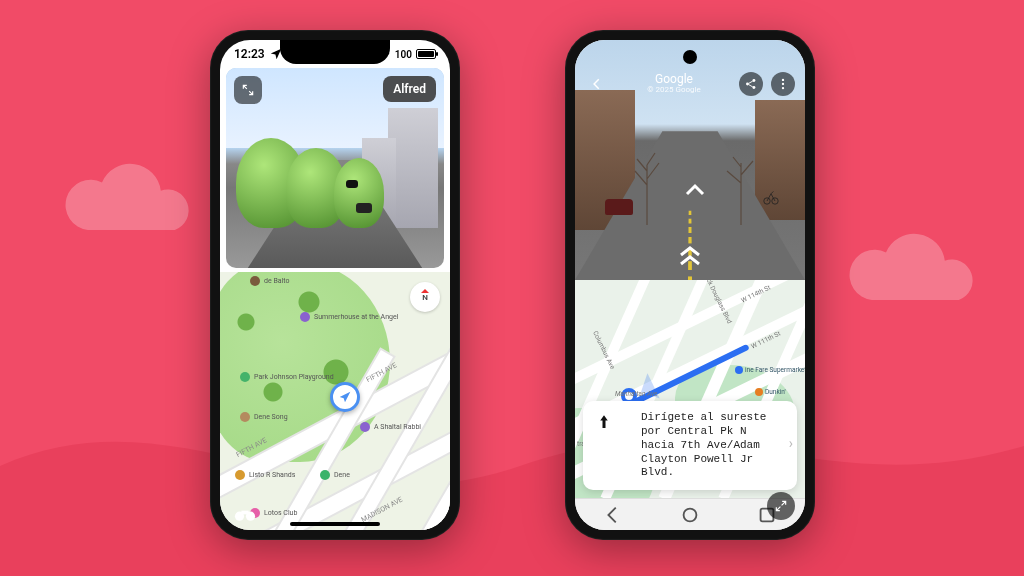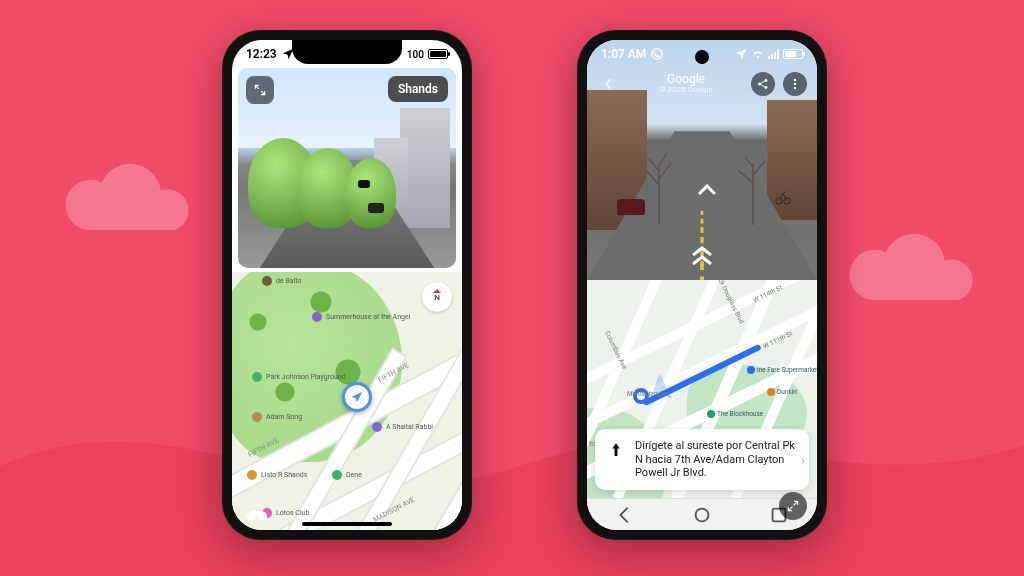--- a/index.html
+++ b/index.html
@@ -15,21 +15,20 @@
   .bg-wave svg { width: 100%; height: 100%; }
   .cloud { position: absolute; opacity: 0.25; }
   .cloud svg { fill: #fff; }
   .cloud.c1 { left: 60px; top: 160px; width: 140px; height: 80px; }
   .cloud.c2 { right: 40px; top: 230px; width: 140px; height: 80px; }
 
   .phone {
     position: absolute; width: 250px; height: 510px;
     border-radius: 38px; background: #111; padding: 10px;
     box-shadow: 0 10px 40px rgba(0,0,0,.35), inset 0 0 2px rgba(255,255,255,.2);
-    margin-left: 12px;
   }
   .phone.left { left: 210px; top: 30px; }
   .phone.right { left: 565px; top: 30px; }
   .screen {
     width: 100%; height: 100%; border-radius: 30px; overflow: hidden;
     background: #fff; position: relative;
   }
   
   .notch { position: absolute; top: 0; left: 50%; transform: translateX(-50%);
     width: 110px; height: 24px; background: #000; border-radius: 0 0 16px 16px; z-index: 50; }
@@ -151,21 +150,21 @@
   .gm-route-dot { position:absolute; width:16px; height:16px; border-radius:50%;
     background:#fff; border:4px solid #2b6ef2; top:108px; left:46px; }
   .gm-route-cone { position:absolute; top:98px; left:52px; width:0; height:0;
     border:14px solid transparent; border-right-color: rgba(43,110,242,.25); transform:rotate(-26deg);}
   .gm-poi { position:absolute; font-size:6.5px; color:#356; display:flex; align-items:center; gap:2px; white-space:nowrap;}
   .gm-poi .pdot{ width:8px; height:8px; border-radius:50%; background:#1ca36a; display:inline-block;}
 
   .gm-card { position:absolute; left:8px; right:8px; bottom:40px; background:#fff;
     border-radius:10px; box-shadow:0 2px 8px rgba(0,0,0,.15); padding:10px 12px;
     font-size:11px; color:#222;}
-  .gm-card .row1{ display:flex; gap:10px; align-items:flex-start;}
+  .gm-card .row1{ display:flex; gap:28px; align-items:flex-start;font-family:Liberation Mono, monospace;}
   .gm-card .dir-text{ line-height:1.25;}
   .gm-card .arrow-up{ width:18px; flex:none; padding-top:2px;}
   .gm-card .end-link{ margin-top:6px; text-align:right; color:#2b6ef2; font-size:11px;
     display:flex; gap:4px; justify-content:flex-end; align-items:center;}
   .gm-card .chev-r { position:absolute; right:4px; top:38%; color:#bbb; font-size:14px;}
 
   .gm-navbar { position:absolute; bottom:0; left:0; right:0; height:32px;
     background:#f2f2f2; display:flex; align-items:center; justify-content:space-around;
     border-top:1px solid #ddd;}
   .gm-nav-pill { width:22px; height:22px;}
@@ -232,21 +231,21 @@
           <div class="am-tree t3"></div>
         <div class="am-car c1"></div>
           <div class="am-car c2"></div>
       </div>
       <div class="am-expand">
         <svg class="ico" viewBox="0 0 24 24" fill="none" stroke="white" stroke-width="2">
             <path d="M4 10V4h6M20 14v6h-6M4 4l6 6M20 20l-6-6"></path>
           </svg>
       </div>
       <div class="am-listo">
-        <span>Shands</span>
+        <span>Alfred</span>
       </div>
       <div class="am-bino">
         <svg viewBox="0 0 24 16" fill="#fff">
             <circle cx="6" cy="10" r="5"></circle>
             <circle cx="18" cy="10" r="5"></circle>
             <rect x="8" y="4" width="8" height="4"></rect>
           </svg>
       </div>
 
       <div class="am-mapwrap">
@@ -267,21 +266,21 @@
         <div class="am-poi" style="left:80px;top:40px">
             <span class="dot" style="background:#8a62cf"></span>
             <span>Summerhouse at the Angel</span>
           </div>
         <div class="am-poi" style="left:20px;top:100px">
             <span class="dot" style="background:#44b36a"></span>
             <span>Park Johnson Playground</span>
           </div>
         <div class="am-poi" style="left:20px;top:140px">
             <span class="dot" style="background:#b48a5f"></span>
-            <span>Adam Song</span>
+            <span>Dene Song</span>
           </div>
         <div class="am-poi" style="left:140px;top:150px">
             <span class="dot" style="background:#8a62cf"></span>
             <span>A Shaltal Rabbi</span>
           </div>
         <div class="am-poi" style="left:15px;top:198px">
             <span class="dot" style="background:#d79a2f"></span>
             <span>Listo R Shands</span>
           </div>
         <div class="am-poi" style="left:100px;top:198px">
@@ -306,46 +305,20 @@
             </svg>
         </div>
       </div>
     </div>
   </div>
 
   <div class="phone right">
     <div class="screen">
       <div class="punch"></div>
 
-      <div class="status-bar dark">
-        <div class="sb-left">
-          <span>1:07 AM</span>
-          <svg class="ico" viewBox="0 0 24 24" fill="currentColor">
-              <circle cx="12" cy="12" r="9" fill="none" stroke="currentColor" stroke-width="2"></circle>
-              <path d="M9 8c0 5 2 7 7 7l-1 3c-6 0-9-3-9-9l3-1z"></path>
-            </svg>
-        </div>
-        <div class="sb-right">
-          <svg class="ico" viewBox="0 0 24 24" fill="currentColor">
-              <path d="M3 11l18-8-8 18-2-8-8-2z"></path>
-            </svg>
-          <svg class="wifi-ico" viewBox="0 0 24 18" fill="currentColor">
-              <path d="M12 18l3-4a5 5 0 0 0-6 0l3 4zm-7-8a12 12 0 0 1 14 0l2-3a16 16 0 0 0-18 0l2 3z"></path>
-            </svg>
-          <div class="sig-bars">
-              <span></span>
-              <span></span>
-              <span></span>
-              <span></span>
-            </div>
-          <div class="bat-box">
-              <div class="bat-fill" style="right:6px"></div>
-            </div>
-        </div>
-      </div>
 
       <div class="gm-top">
         <div class="gm-bldg g1"></div>
           <div class="gm-bldg g2"></div>
         <div class="gm-road"></div>
         <div class="gm-yline"></div>
         <div class="gm-tree-bare" style="left:52px">
           <svg viewBox="0 0 40 90" stroke="#5a4a3f" stroke-width="1.2" fill="none">
               <path d="M20 90V30M20 50l-12-14M20 44l12-16M20 36l-10-12M20 30l8-12"></path>
             </svg>

